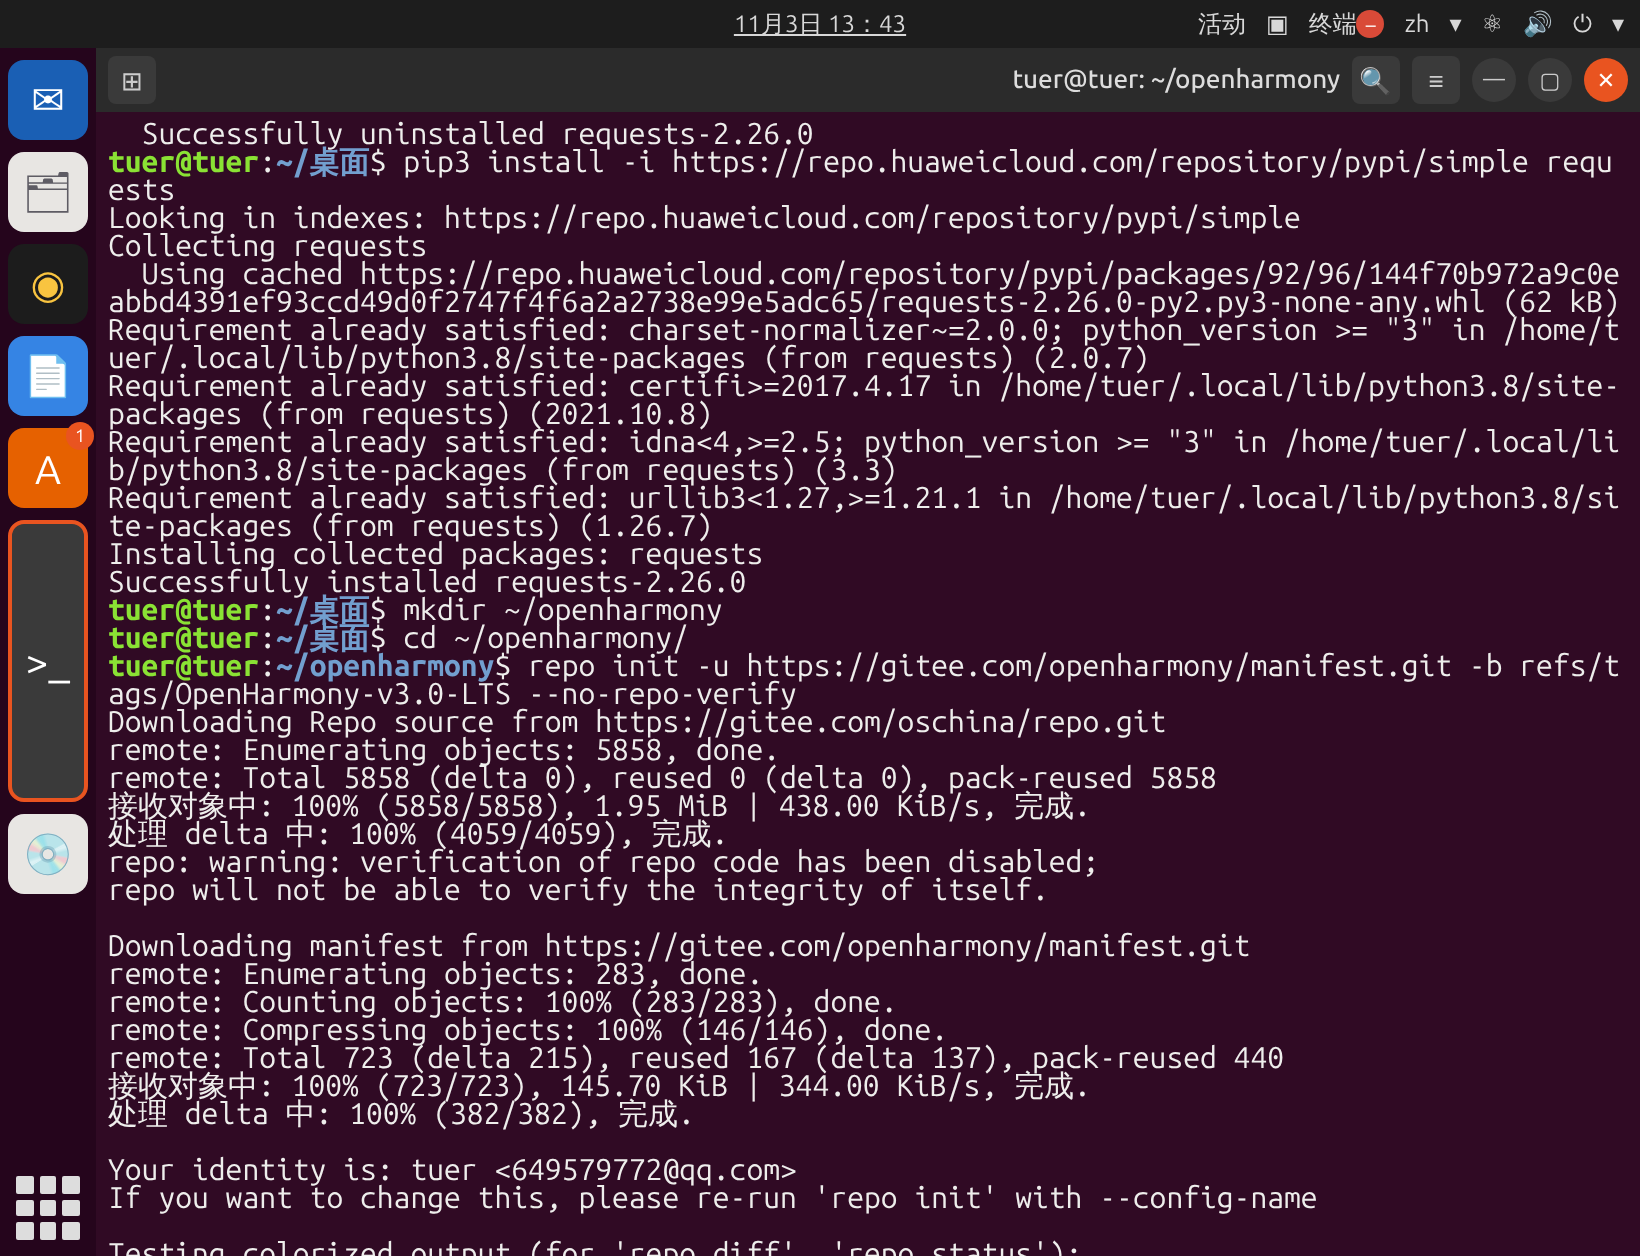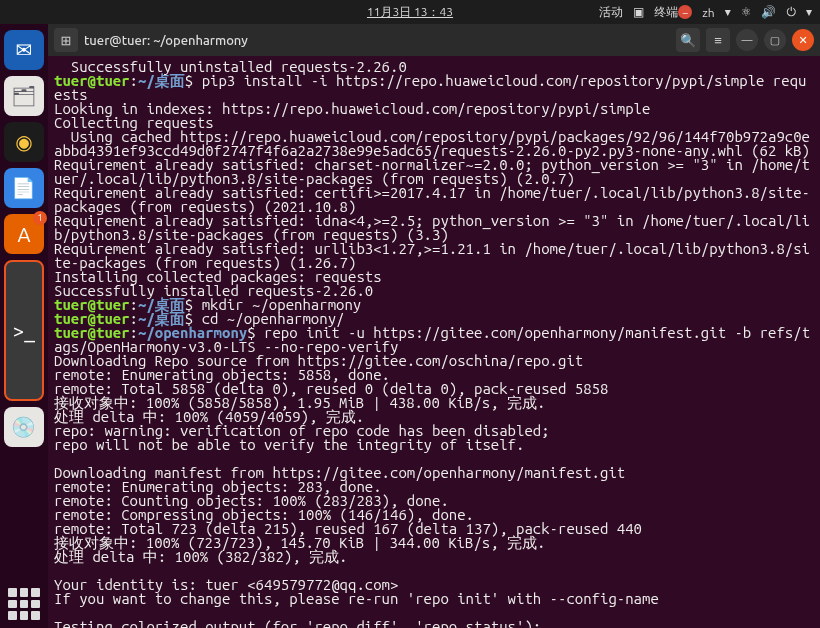--- a/index.html
+++ b/index.html
@@ -81,21 +81,21 @@
 }
 .titlebar .tbtn {
   width: 24px; height: 24px;
   border-radius: 4px;
   background: #3a3a3a;
   display: flex; align-items: center; justify-content: center;
   color: #ccc; cursor: pointer;
   font-size: 13px;
 }
 .titlebar .title {
-  flex: 1; text-align: left;
+  flex: 1; text-align: right;
   color: #ddd; font-size: 13px; font-weight: 500;
 }
 .titlebar .wbtn {
   width: 22px; height: 22px;
   border-radius: 50%;
   display: flex; align-items: center; justify-content: center;
   color: #ccc; cursor: pointer; font-size: 11px;
   background: #3a3a3a;
 }
 .titlebar .wbtn.close { background: #e95420; color: #fff; }

